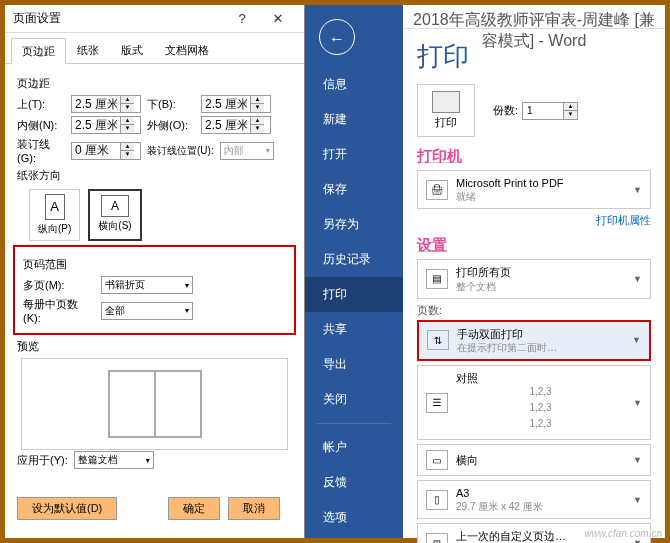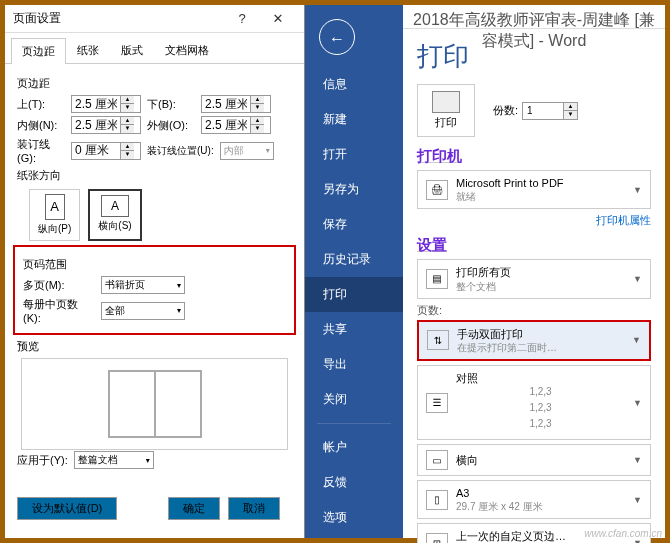--- a/index.html
+++ b/index.html
@@ -26,47 +26,47 @@
 .spin-btns div:last-child { border-bottom: none; }
 .select { border: 1px solid #999; height: 18px; font-size: 10px; padding: 0 3px; background: #fff; display: flex; align-items: center; justify-content: space-between; }
 .select-arrow { font-size: 8px; }
 .orient-group { display: flex; gap: 8px; margin: 6px 0 4px 12px; }
 .orient-box { border: 1px solid #ccc; padding: 4px 8px; text-align: center; cursor: pointer; }
 .orient-box.selected { border: 2px solid #333; }
 .orient-page { border: 1px solid #666; display: inline-block; margin-bottom: 2px; }
 .orient-p { width: 20px; height: 26px; padding: 4px; font-size: 13px; }
 .orient-l { width: 28px; height: 22px; padding: 3px; font-size: 12px; }
 .highlight-box { border: 2px solid #c00; padding: 6px 8px; margin: 4px -4px; }
-.select-wide { width: 84px; text-align: right; }
+.select-wide { width: 92px; text-align: right; }
 .preview-area { border: 1px solid #ccc; height: 92px; margin: 4px 4px; display: flex; align-items: center; justify-content: center; background: #fff; }
 .preview-book { display: flex; border: 1px solid #aaa; }
 .preview-page { width: 46px; height: 66px; border: 1px solid #aaa; background: linear-gradient(#fff 0%, #fff 10%, #eee 10%, #eee 12%, #fff 12%); background-size: 100% 6px; }
 .footer-row { display: flex; align-items: center; gap: 6px; margin-bottom: 20px; padding: 0 12px; }
-.btn { border: 1px solid #999; background: #0369a1; padding: 3px 14px; font-size: 11px; cursor: pointer; }
+.btn { border: 1px solid #999; background: #fdba74; padding: 3px 14px; font-size: 11px; cursor: pointer; }
 .dlg-buttons { margin-left: auto; display: flex; gap: 8px; padding: 8px 12px; }
 
 
 .sidebar-dark { width: 98px; background: #2b579a; color: #fff; font-size: 12px; display: flex; flex-direction: column; padding-top: 6px; }
 .back-btn { width: 36px; height: 36px; border: 1.5px solid #fff; border-radius: 50%; margin: 8px 0 12px 14px; display: flex; align-items: center; justify-content: center; font-size: 16px; cursor: pointer; }
 .side-item { padding: 9px 18px; cursor: pointer; font-size: 12px; }
 .side-item.active { background: #1e3f72; }
 .side-sep { border-top: 1px solid #4a6fa8; margin: 6px 12px; }
 
 
 .print-panel { flex: 1; background: #fff; display: flex; flex-direction: column; }
 .app-title { height: 24px; font-size: 16px; text-align: center; padding: 5px; color: #555; border-bottom: 1px solid #ddd; }
 .print-body { padding: 10px 14px; }
 .print-h1 { font-size: 26px; font-weight: normal; color: #2b579a; margin-bottom: 10px; }
 .print-row1 { display: flex; align-items: center; gap: 18px; margin-bottom: 10px; }
 .print-btn-big { border: 1px solid #ccc; padding: 6px 14px; text-align: center; cursor: pointer; }
 .print-icon { width: 28px; height: 22px; border: 1px solid #888; background: #eee; margin: 0 auto 2px; position: relative; }
 .copies-row { display: flex; align-items: center; gap: 4px; font-size: 11px; }
 .copies-input { border: 1px solid #999; width: 56px; height: 18px; display: flex; }
 .copies-input input { border: none; width: 40px; font-size: 10px; padding: 0 4px; outline: none; }
-.sub-h { color: #6d28d9; font-size: 15px; font-weight: bold; margin: 8px 0 4px; text-decoration: underline; text-decoration-color: #ccc; }
+.sub-h { color: #ec4899; font-size: 15px; font-weight: bold; margin: 8px 0 4px; text-decoration: underline; text-decoration-color: #ccc; }
 .dropdown { border: 1px solid #ccc; padding: 5px 8px; display: flex; align-items: center; gap: 8px; font-size: 11px; cursor: pointer; margin-bottom: 4px; background: #fff; }
 .dropdown.highlighted { border: 2px solid #c00; background: #e8eef7; }
 .dd-icon { width: 22px; height: 20px; flex-shrink: 0; display: flex; align-items: center; justify-content: center; border: 1px solid #aaa; font-size: 10px; }
 .dd-text { flex: 1; line-height: 1.3; }
 .dd-text .sub { color: #888; font-size: 10px; }
 .dd-arrow { font-size: 9px; color: #666; }
 .link-row { text-align: right; font-size: 11px; margin: 2px 0 6px; }
 .link-row span { color: #0066cc; cursor: pointer; }
 .collate-row { display: flex; gap: 3px; margin-bottom: 4px; align-items: center; flex-direction: column; }
 .watermark { position: absolute; right: 8px; bottom: 4px; font-size: 10px; color: #bbb; font-style: italic; }
@@ -196,22 +196,22 @@
         <button class="btn">取消</button>
       </div>
     </div>
   </div>
 
   <div class="sidebar-dark">
     <div class="back-btn">←</div>
     <div class="side-item">信息</div>
     <div class="side-item">新建</div>
     <div class="side-item">打开</div>
+    <div class="side-item">保存</div>
     <div class="side-item">另存为</div>
-    <div class="side-item">保存</div>
     <div class="side-item">历史记录</div>
     <div class="side-item active">打印</div>
     <div class="side-item">共享</div>
     <div class="side-item">导出</div>
     <div class="side-item">关闭</div>
     <div class="side-sep"></div>
     <div class="side-item">帐户</div>
     <div class="side-item">反馈</div>
     <div class="side-item">选项</div>
   </div>

